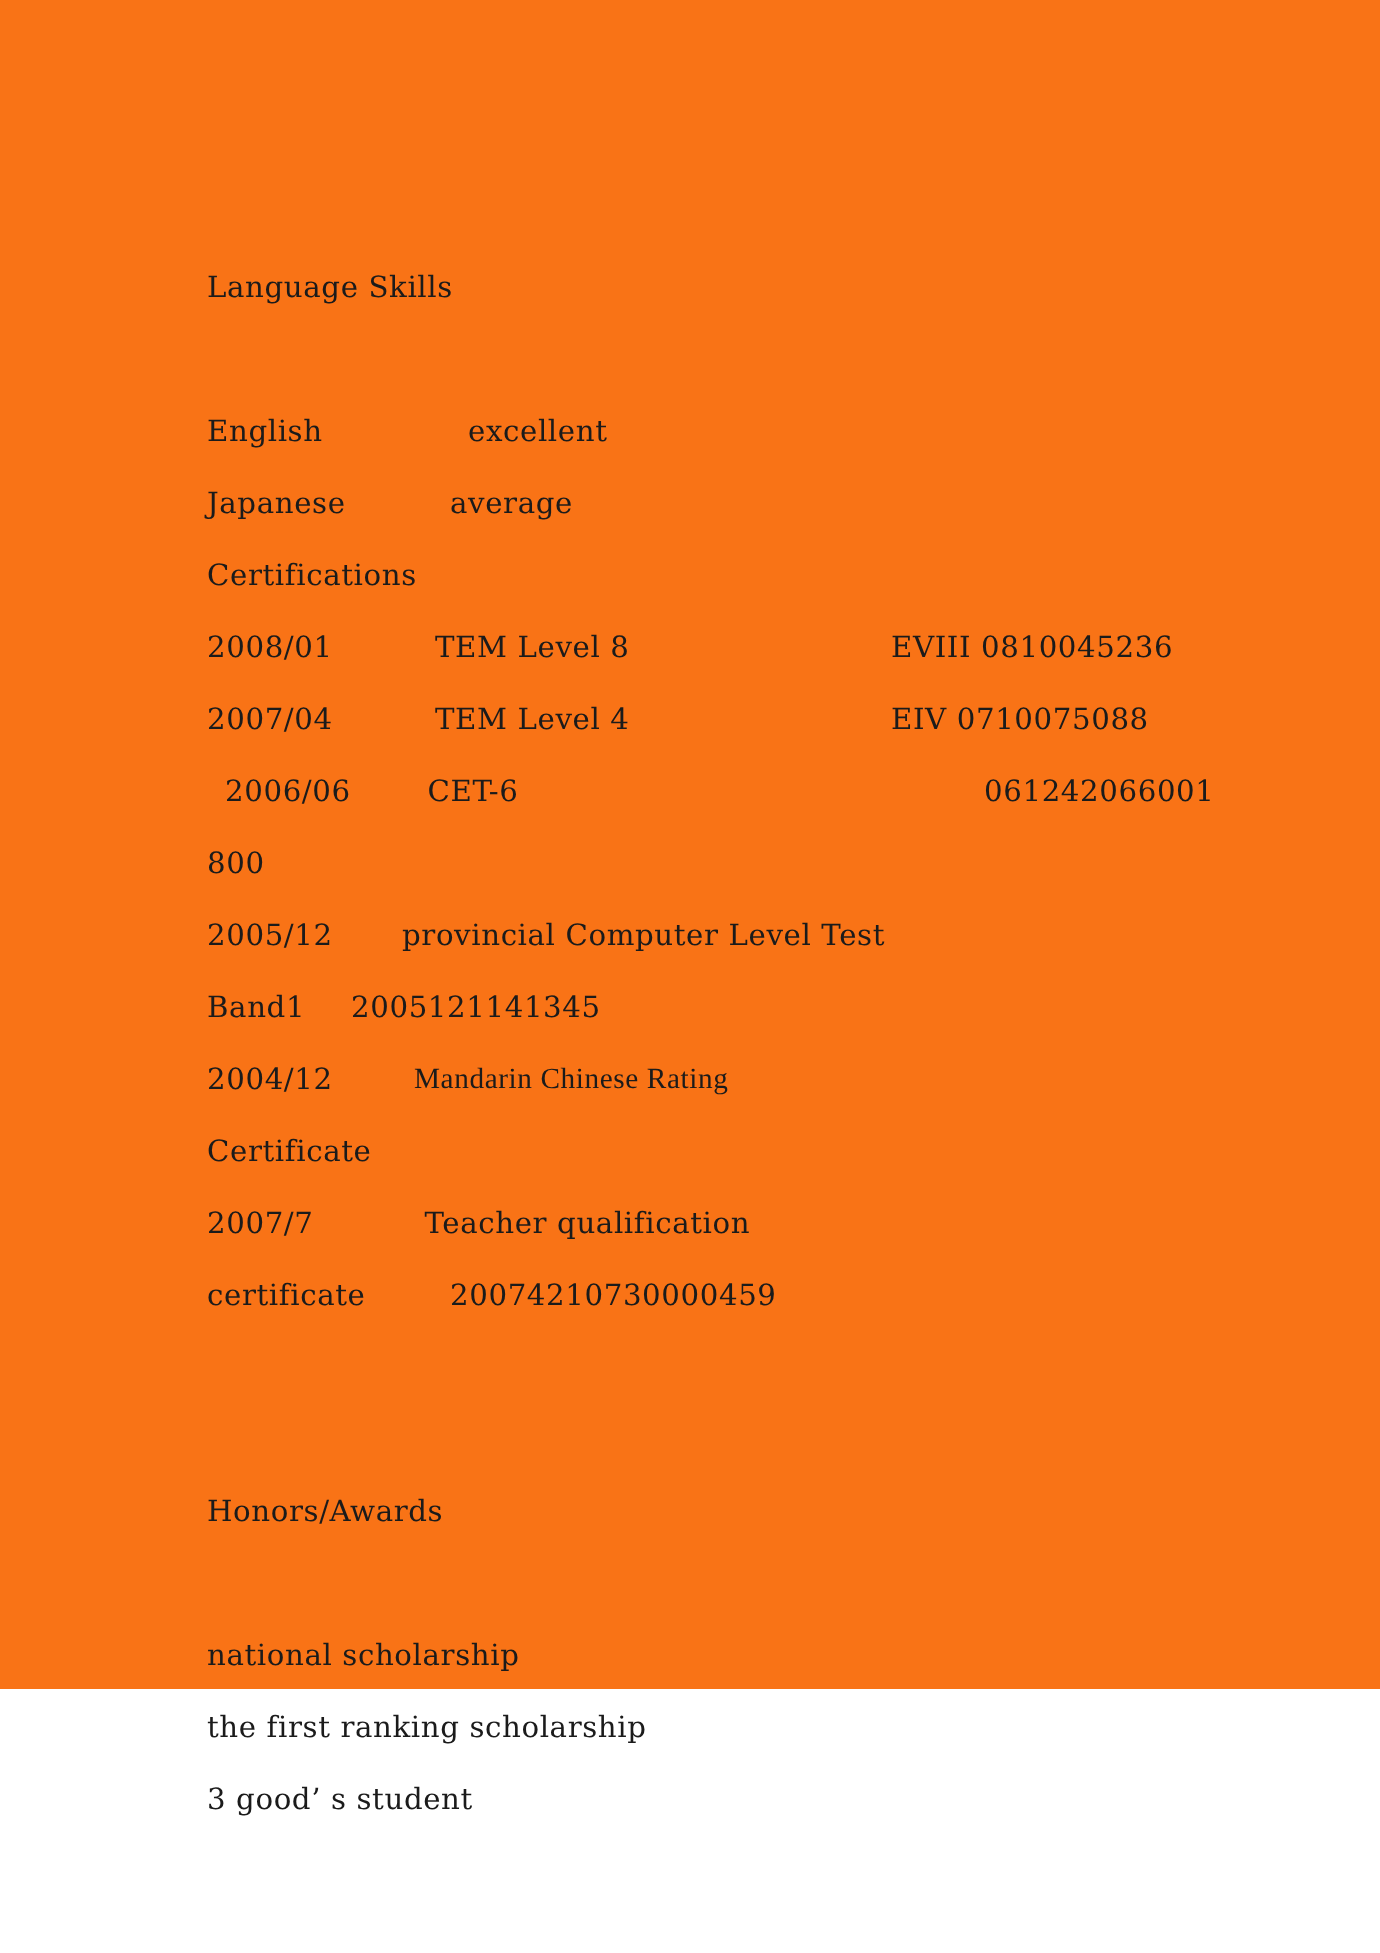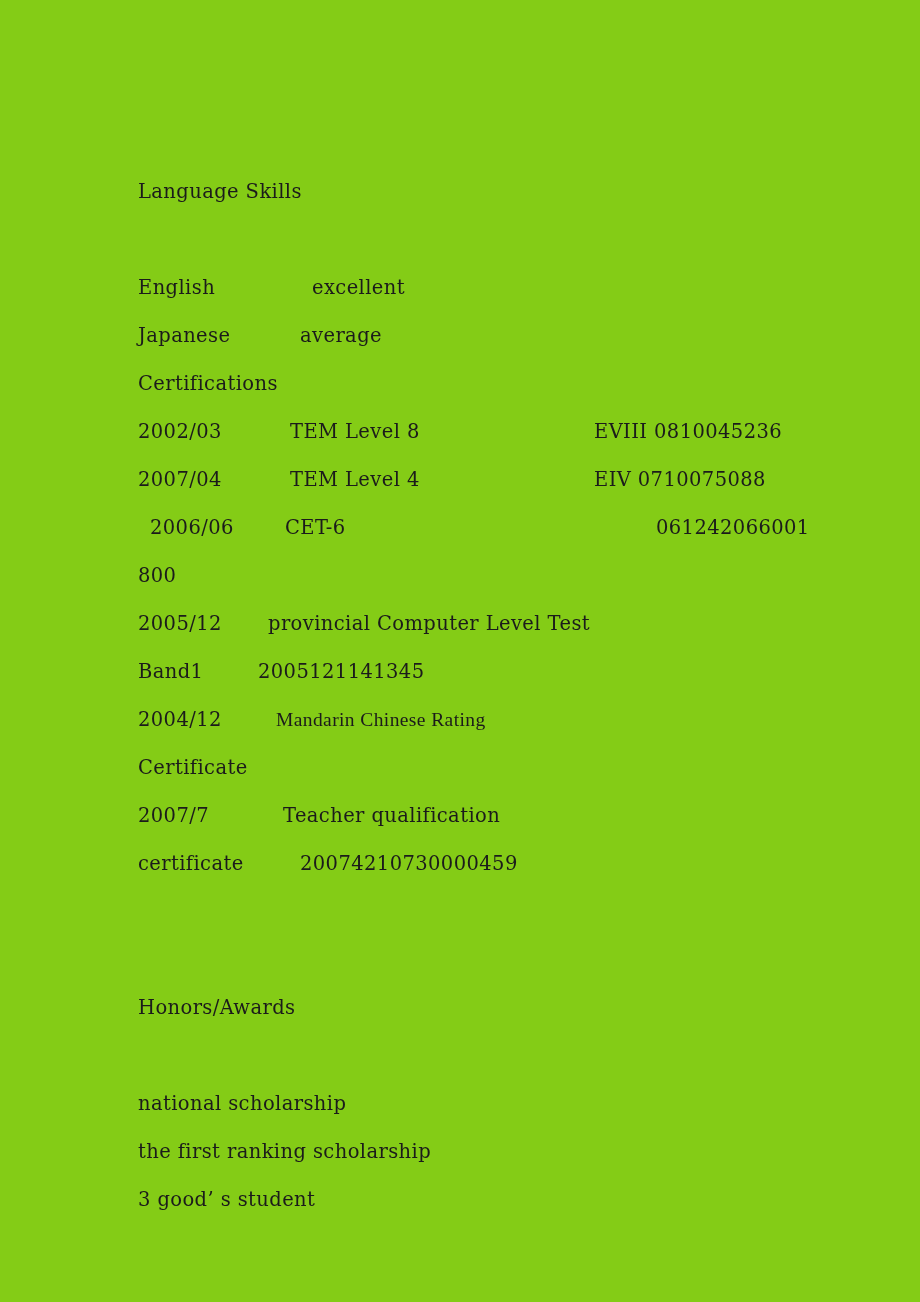--- a/index.html
+++ b/index.html
@@ -11,22 +11,22 @@
     width: 920px;
     height: 1302px;
     font-family: "DejaVu Serif", "Liberation Serif", serif;
     color: #1b1b1b;
     overflow: hidden;
   }
 
   #page {
     position: relative;
     width: 920px;
-    height: 1302px;
-    background: #84cc16;
+    height: 1126px;
+    background: #f97316;
   }
 
   
   #doc-body {
     position: absolute;
     left: 138px;
     top: 168px;
     width: 740px;
   }
 
@@ -57,26 +57,26 @@
 </head>
 <body style="background: rgb(255, 255, 255); color: rgb(27, 27, 27);">
 
 <div id="page">
   <div id="doc-body">
       <div class="line">Language Skills</div>
       <div class="spacer"></div>
       <div class="line"><span class="run" style="left: 0px;">English</span><span class="run" style="left: 174px;">excellent</span></div>
       <div class="line"><span class="run" style="left: 0px;">Japanese</span><span class="run" style="left: 162px;">average</span></div>
       <div class="line">Certifications</div>
-      <div class="line"><span class="run" style="left: 0px;">2002/03</span><span class="run" style="left: 152px; text-align: center;">TEM Level 8</span><span class="run" style="left: 456px;">EVIII 0810045236</span></div>
+      <div class="line"><span class="run" style="left: 0px;">2008/01</span><span class="run" style="left: 152px; text-align: center;">TEM Level 8</span><span class="run" style="left: 456px;">EVIII 0810045236</span></div>
       <div class="line"><span class="run" style="left: 0px;">2007/04</span><span class="run" style="left: 152px;">TEM Level 4</span><span class="run" style="left: 456px;">EIV 0710075088</span></div>
       <div class="line"><span class="run" style="left: 12px;">2006/06</span><span class="run" style="left: 147px;">CET-6</span><span class="run" style="left: 518px;">061242066001</span></div>
       <div class="line"><span class="run" style="left: 0px;">800</span></div>
       <div class="line"><span class="run" style="left: 0px;">2005/12</span><span class="run" style="left: 130px;">provincial Computer Level Test</span></div>
-      <div class="line"><span class="run" style="left: 0px;">Band1</span><span class="run" style="left: 120px;">2005121141345</span></div>
+      <div class="line"><span class="run" style="left: 0px;">Band1</span><span class="run" style="left: 96px;">2005121141345</span></div>
       <div class="line"><span class="run" style="left: 0px;">2004/12</span><span class="run" style="left: 138px; font-family: Liberation Serif, serif;">Mandarin Chinese Rating</span></div>
       <div class="line"><span class="run" style="left: 0px;">Certificate</span></div>
       <div class="line"><span class="run" style="left: 0px;">2007/7</span><span class="run" style="left: 145px;">Teacher qualification</span></div>
       <div class="line"><span class="run" style="left: 0px;">certificate</span><span class="run" style="left: 162px;">20074210730000459</span></div>
       <div class="spacer"></div>
       <div class="spacer"></div>
       <div class="line">Honors/Awards</div>
       <div class="spacer"></div>
       <div class="line"><span class="run" style="left: 0px;">national scholarship</span></div>
       <div class="line"><span class="run" style="left: 0px;">the first ranking scholarship</span></div>

